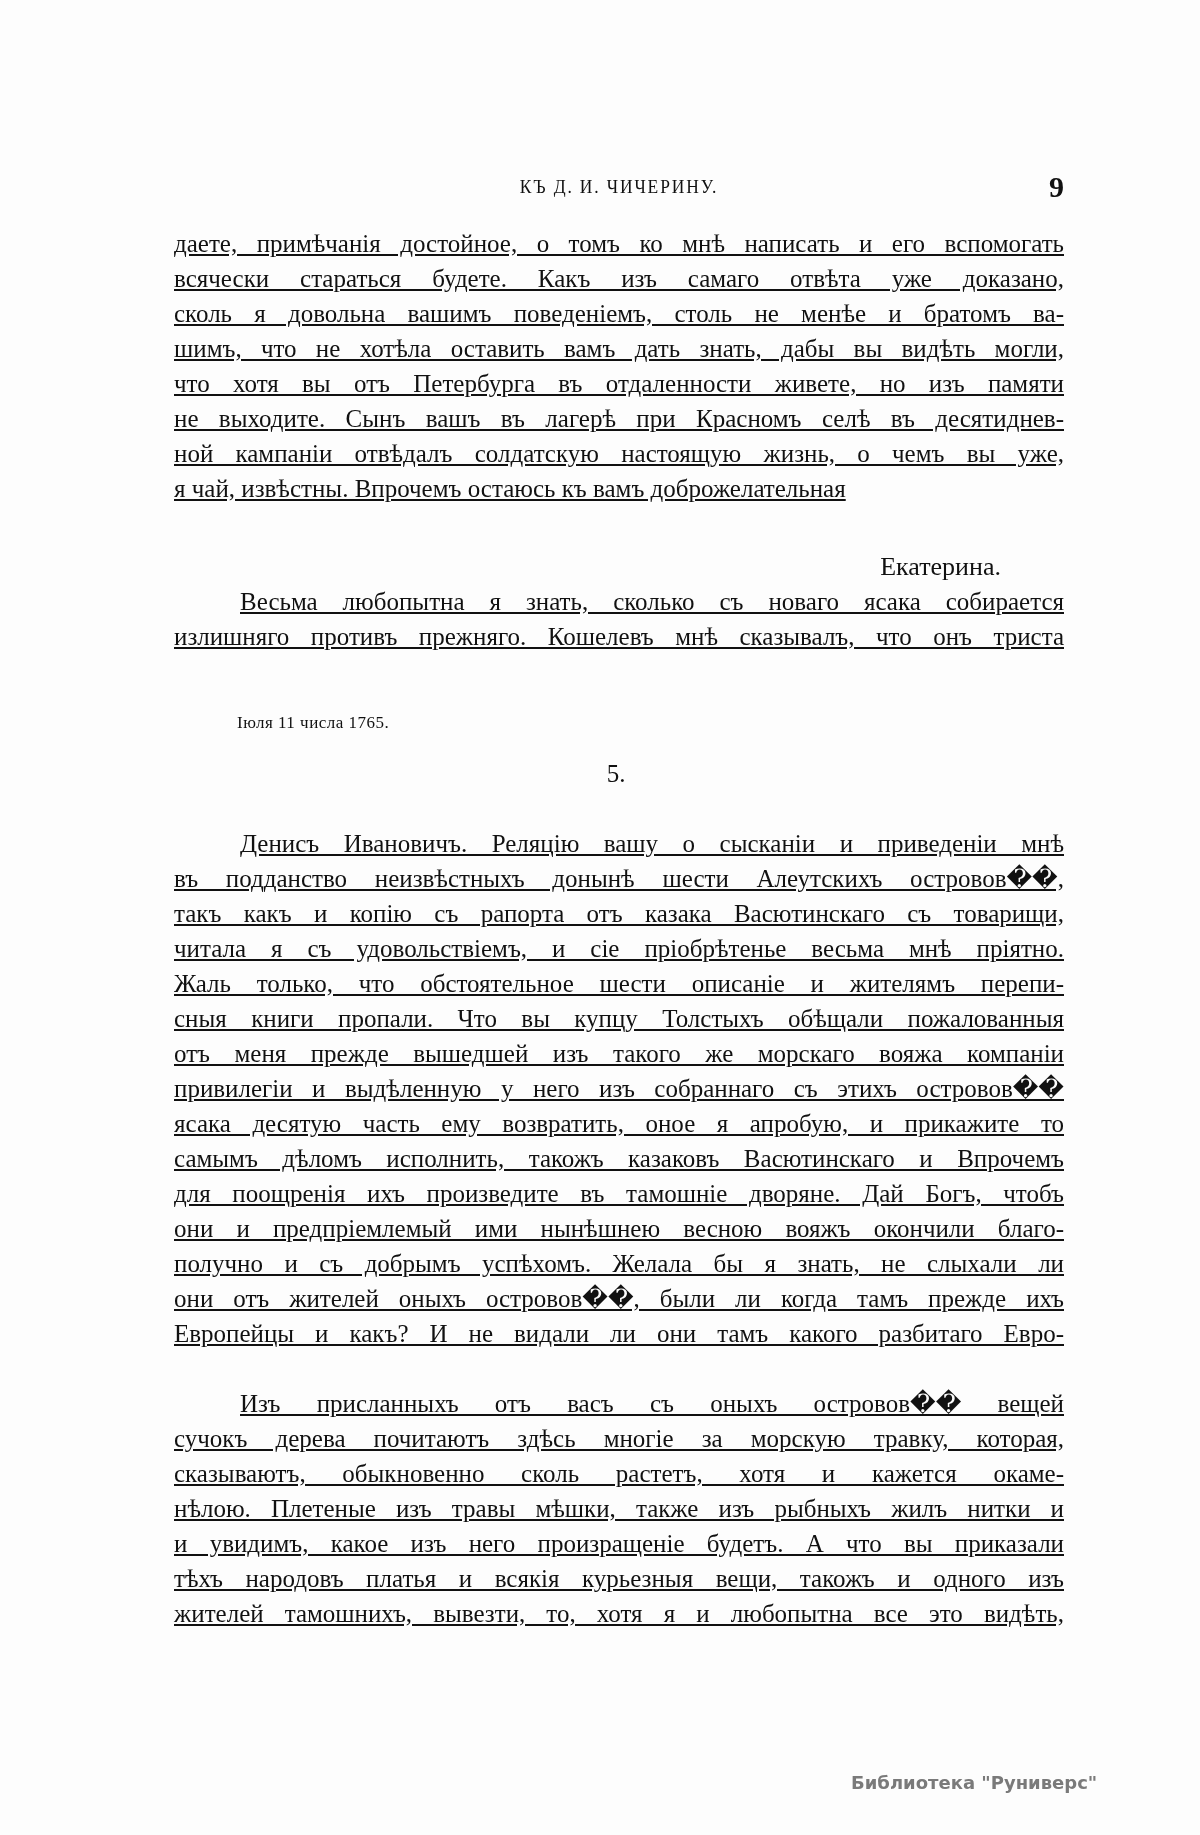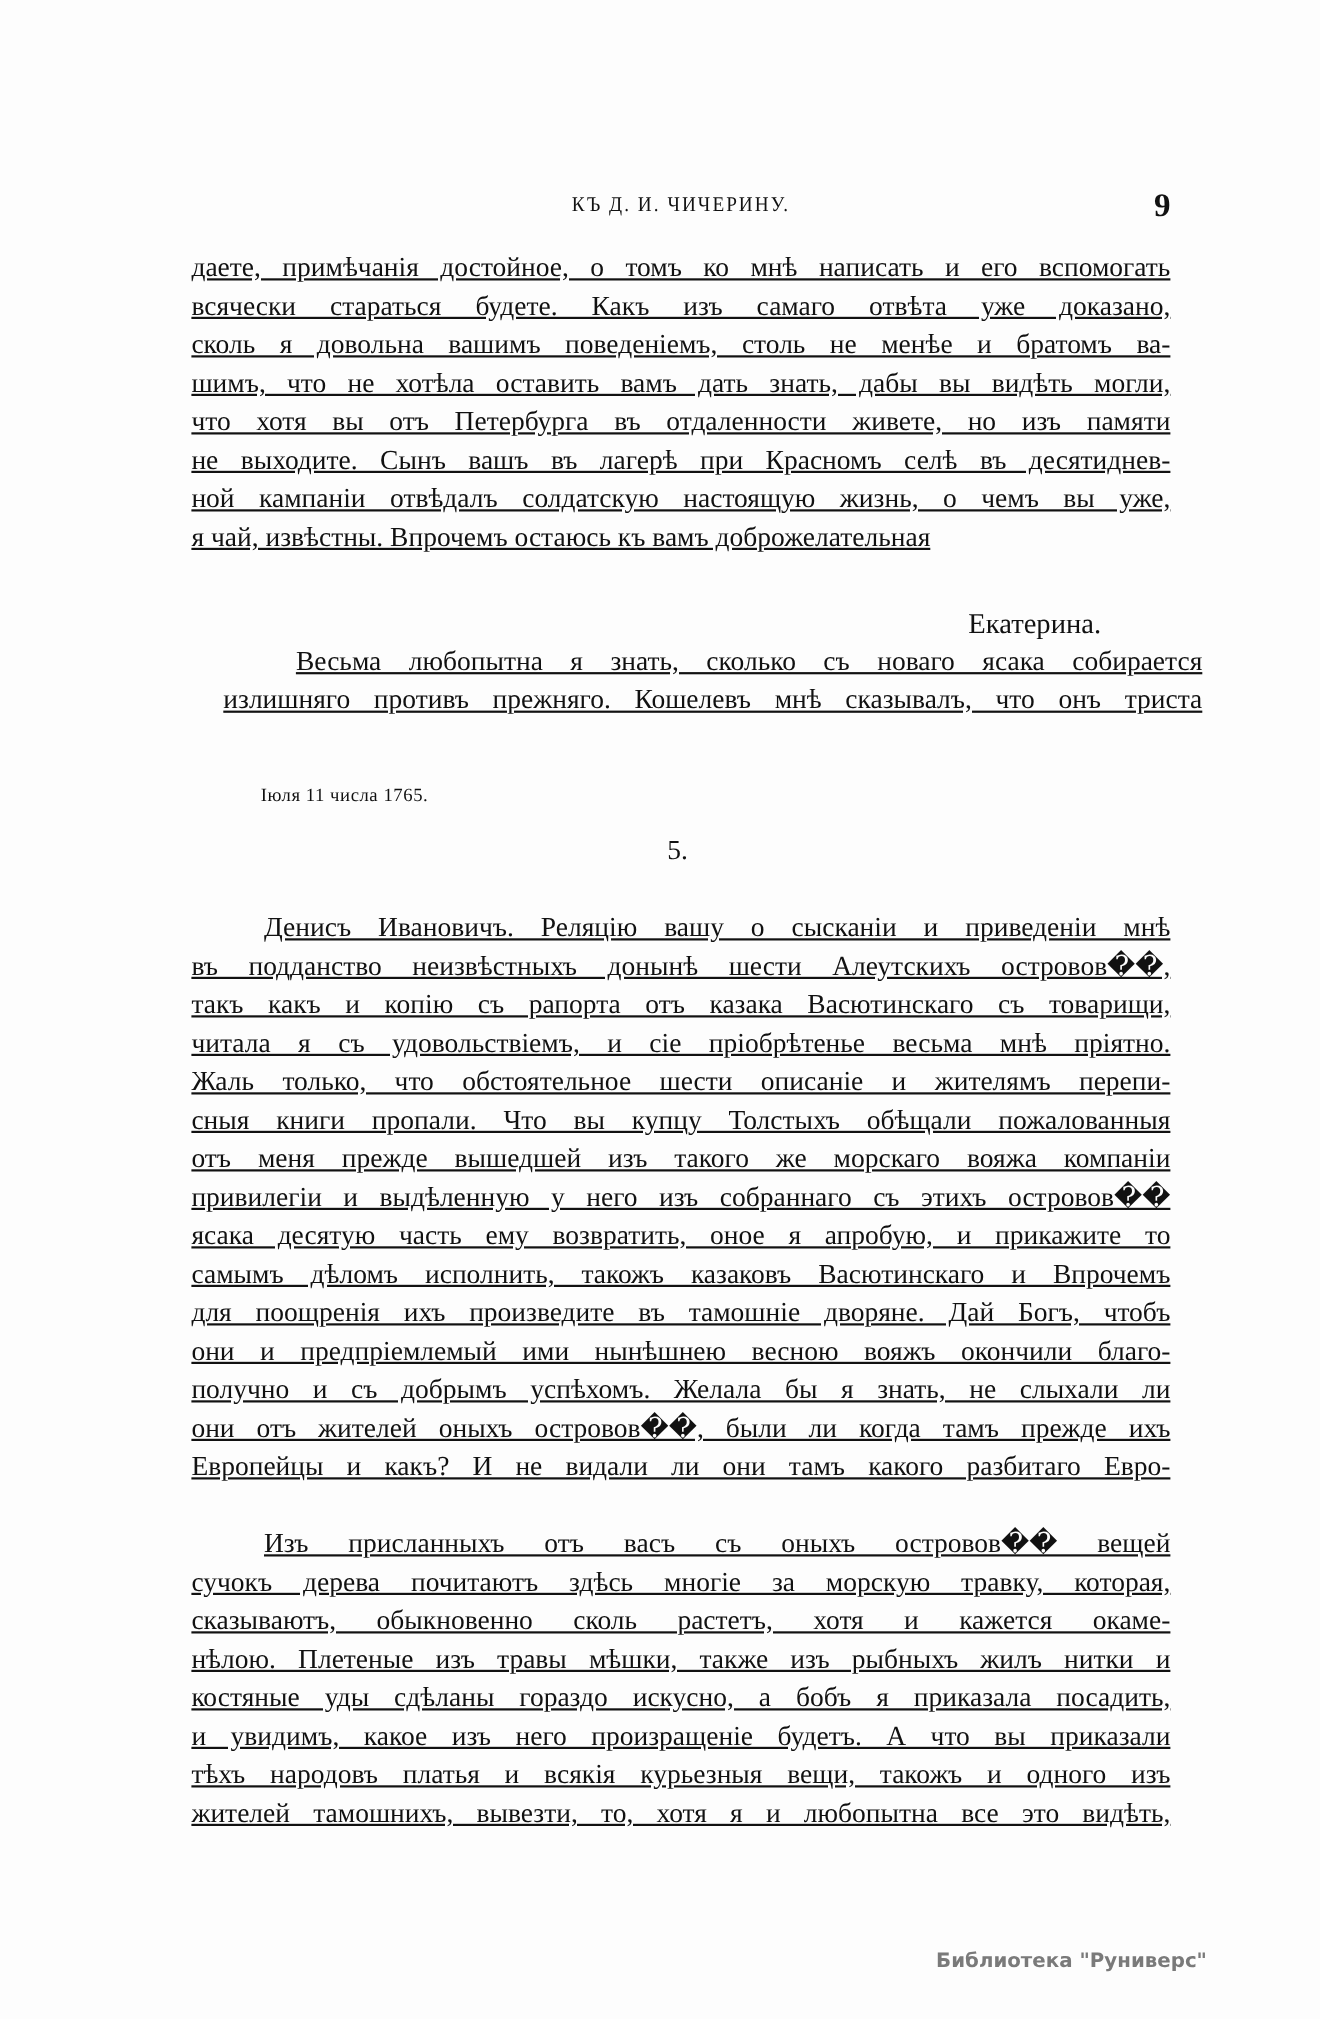--- a/index.html
+++ b/index.html
@@ -72,21 +72,21 @@
     <span class="line">сколь я довольна вашимъ поведеніемъ, столь не менѣе и братомъ ва-</span>
     <span class="line">шимъ, что не хотѣла оставить вамъ дать знать, дабы вы видѣть могли,</span>
     <span class="line">что хотя вы отъ Петербурга въ отдаленности живете, но изъ памяти</span>
     <span class="line">не выходите. Сынъ вашъ въ лагерѣ при Красномъ селѣ въ десятиднев-</span>
     <span class="line">ной кампаніи отвѣдалъ солдатскую настоящую жизнь, о чемъ вы уже,</span>
     <span class="line last">я чай, извѣстны. Впрочемъ остаюсь къ вамъ доброжелательная</span>
   </div>
 
   <div class="signature">Екатерина.</div>
 
-  <div class="text-block" style="top:584px;margin-left:29px;">
+  <div class="text-block" style="top:584px;">
     <span class="line indent">Весьма любопытна я знать, сколько съ новаго ясака собирается</span>
     <span class="line">излишняго противъ прежняго. Кошелевъ мнѣ сказывалъ, что онъ триста</span>
   </div>
 
   <div class="date-line">Іюля 11 числа 1765.</div>
 
   <div class="section-number">5.</div>
 
   <div class="text-block" style="top:826px;">
     <span class="line indent">Денисъ Ивановичъ. Реляцію вашу о сысканіи и приведеніи мнѣ</span>
@@ -104,21 +104,20 @@
     <span class="line">получно и съ добрымъ успѣхомъ. Желала бы я знать, не слыхали ли</span>
     <span class="line">они отъ жителей оныхъ островов��, были ли когда тамъ прежде ихъ</span>
     <span class="line">Европейцы и какъ? И не видали ли они тамъ какого разбитаго Евро-</span>
   </div>
 
   <div class="text-block" style="top:1386px;">
     <span class="line indent">Изъ присланныхъ отъ васъ съ оныхъ островов�� вещей</span>
     <span class="line">сучокъ дерева почитаютъ здѣсь многіе за морскую травку, которая,</span>
     <span class="line">сказываютъ, обыкновенно сколь растетъ, хотя и кажется окаме-</span>
     <span class="line">нѣлою. Плетеные изъ травы мѣшки, также изъ рыбныхъ жилъ нитки и</span>
-    <span class="line">костяные уды сдѣланы гораздо искусно, а бобъ я приказала посадить,</span>
     <span class="line">и увидимъ, какое изъ него произращеніе будетъ. А что вы приказали</span>
     <span class="line">тѣхъ народовъ платья и всякія курьезныя вещи, такожъ и одного изъ</span>
     <span class="line">жителей тамошнихъ, вывезти, то, хотя я и любопытна все это видѣть,</span>
   </div>
 
   <div class="watermark" style="color: rgb(122, 122, 122);">Библиотека "Руниверс"</div>
 
 </div>
 
 </body></html>

